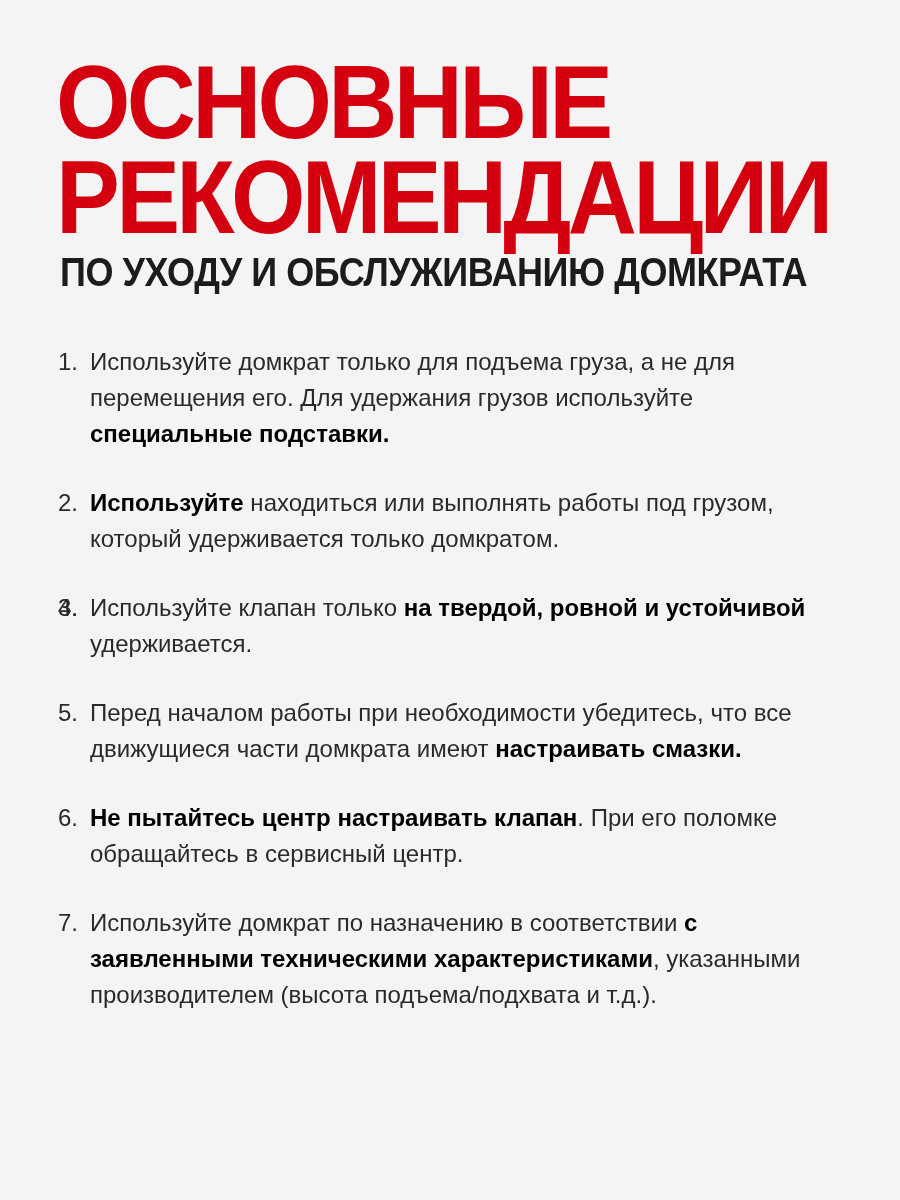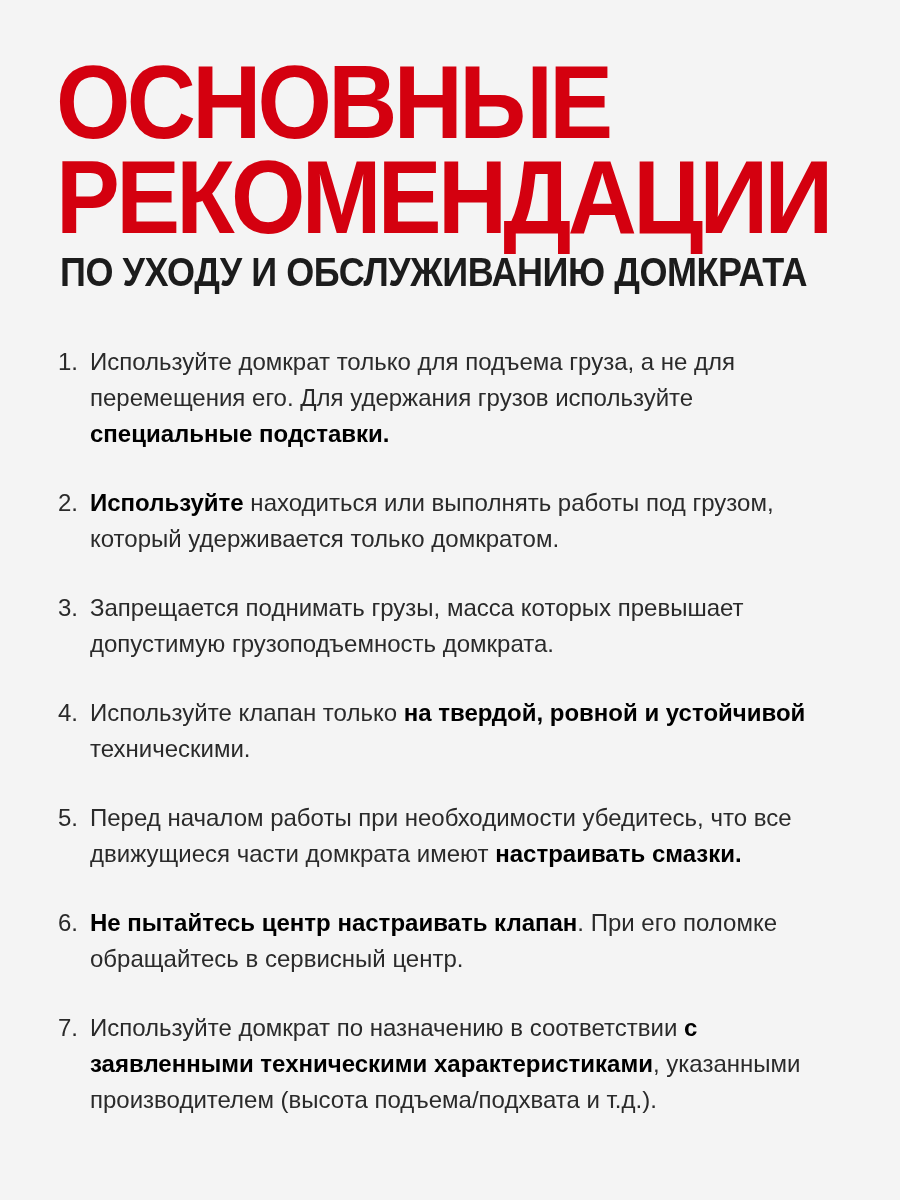--- a/index.html
+++ b/index.html
@@ -65,25 +65,24 @@
   <li class="item">
     <span class="num">1.</span>
     <span>Используйте домкрат только для подъема груза, а не для перемещения его. Для удержания грузов используйте </span><span class="b">специальные подставки.</span>
   </li>
   <li class="item">
     <span class="num">2.</span>
     <span class="b">Используйте</span><span> находиться или выполнять работы под грузом, который удерживается только домкратом.</span>
   </li>
   <li class="item">
     <span class="num">3.</span>
-    <span>Запрещается поднимать грузы, масса которых превышает допустимую грузоподъемность домкрата.</span>
   </li>
   <li class="item">
     <span class="num">4.</span>
-    <span>Используйте клапан только </span><span class="b">на твердой, ровной и устойчивой</span><span> техническими.</span>
+    <span>Используйте клапан только </span><span class="b">на твердой, ровной и устойчивой</span><span> удерживается.</span>
   </li>
   <li class="item">
     <span class="num">5.</span>
     <span>Перед началом работы при необходимости убедитесь, что все движущиеся части домкрата имеют </span><span class="b">настраивать смазки.</span>
   </li>
   <li class="item">
     <span class="num">6.</span>
     <span class="b">Не пытайтесь центр настраивать клапан</span><span>. При его поломке обращайтесь в сервисный центр.</span>
   </li>
   <li class="item">

